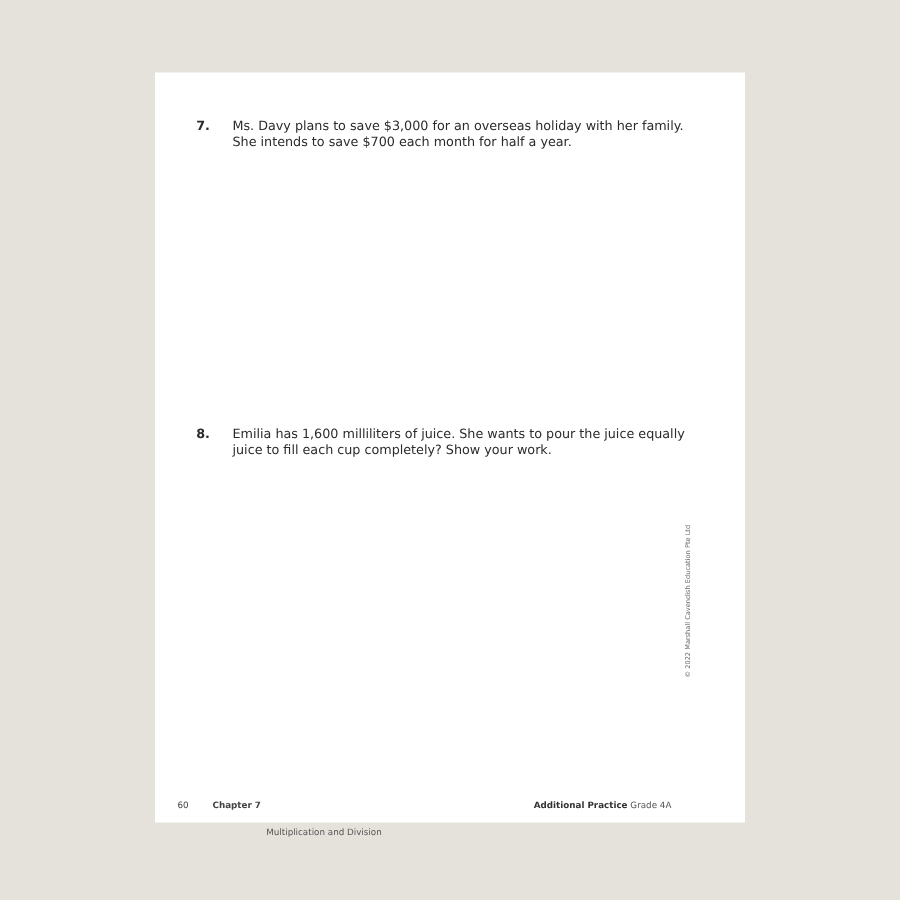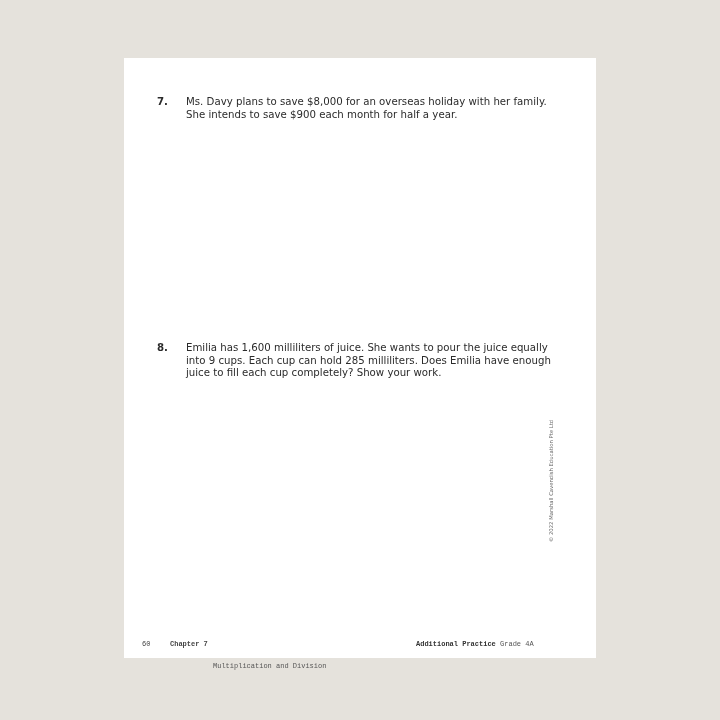--- a/index.html
+++ b/index.html
@@ -12,46 +12,45 @@
   }
   .q { position:absolute; left:33px; width:420px; font-size:10.2px; line-height:12.5px; }
   .q .num { position:absolute; left:0; top:0; font-weight:bold; }
   .q .text { position:absolute; left:29px; top:0; width:380px; }
   .q .line { display:block; white-space:nowrap; }
   .copyright-wrap { position:absolute; left:424px; top:484px; width:8px; height:120px; }
   .copyright-wrap span {
     position:absolute; left:0; top:0; font-size:5.3px; color:#6a6a6a; white-space:nowrap;
     transform:rotate(-90deg); transform-origin:left top;
   }
-  .footer { position:absolute; left:0; top:582px; width:472px; height:14px; font-size:7px; color:#444;font-family:Liberation Mono, monospace; }
+  .footer { position:absolute; left:0; top:582px; width:472px; height:14px; font-size:7px; color:#444; }
   .footer .pg { position:absolute; left:18px; top:0; }
   .footer .ch { position:absolute; left:46px; top:0; font-weight:bold; }
   .footer .chname { position:absolute; left:89px; top:0; color:#555;margin-top:22px; }
-  .footer .right { position:absolute; left:292px; top:0; }
+  .footer .right { position:absolute; left:303px; top:0; }
   .footer .right b { font-weight:bold; color:#333; }
   .footer .right span { color:#555; }
 </style>
 </head>
 <body>
 
 <div class="page">
 
   <div class="q" style="top:38px;">
     <span class="num">7.</span>
     <div class="text">
-      <span class="line">Ms. Davy plans to save $8,000 for an overseas holiday with her family.</span>
-      <span class="line">She intends to save $900 each month for half a year.</span>
+      <span class="line">Ms. Davy plans to save $3,000 for an overseas holiday with her family.</span>
+      <span class="line">She intends to save $700 each month for half a year.</span>
     </div>
   </div>
 
   <div class="q" style="top:284px;">
     <span class="num">8.</span>
     <div class="text">
       <span class="line">Emilia has 1,600 milliliters of juice. She wants to pour the juice equally</span>
-      <span class="line">into 9 cups. Each cup can hold 285 milliliters. Does Emilia have enough</span>
       <span class="line">juice to fill each cup completely? Show your work.</span>
     </div>
   </div>
 
   <div class="copyright-wrap">
     <span>© 2022 Marshall Cavendish Education Pte Ltd</span>
   </div>
 
   <div class="footer">
     <span class="pg">60</span>

